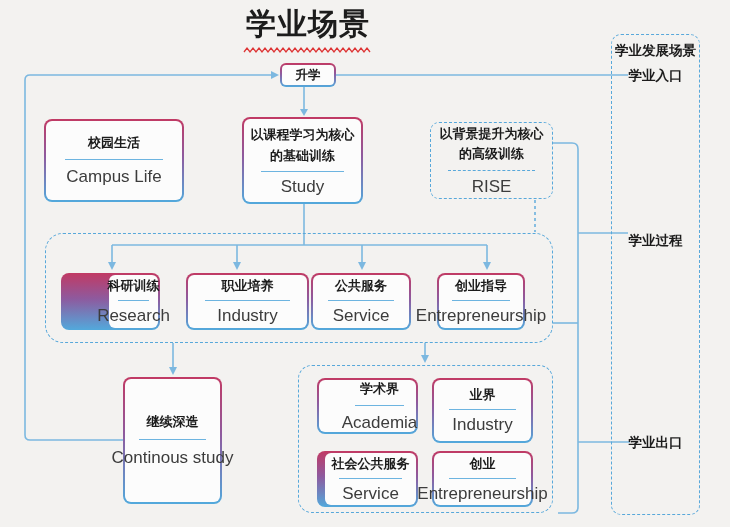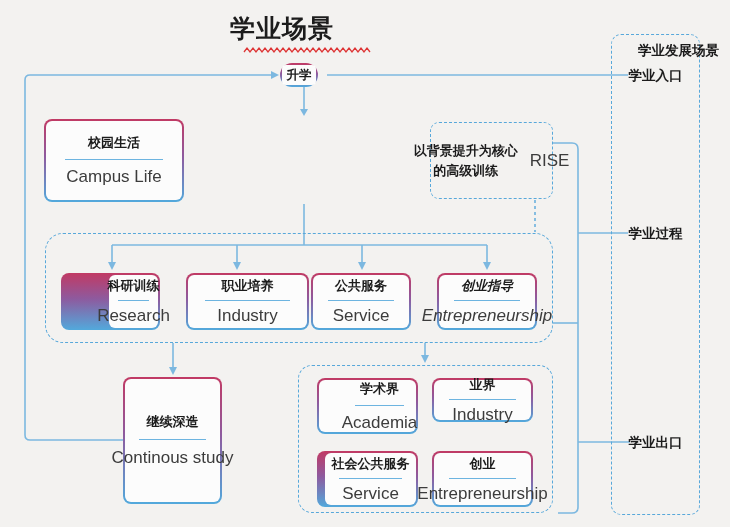--- a/index.html
+++ b/index.html
@@ -17,22 +17,23 @@
     font-family:"Liberation Sans","DejaVu Sans",sans-serif;
     background:#e9e9e9;
   }
   .canvas{
     position:relative;
     width:730px;height:527px;
     background:var(--background,#f3f2f0);
     overflow:hidden;
   }
   .title{
-    position:absolute;left:230px;top:12px;width:156px;
-    font-size:25px;font-weight:700;color:var(--text,#1c1c1c);
+    position:absolute;left:230px;top:4px;width:156px;
+    text-align:center;
+    font-size:30px;font-weight:700;color:var(--text,#1c1c1c);
     letter-spacing:1px;
   }
   .squiggle{position:absolute;left:243px;top:46px;}
   svg.wires{position:absolute;left:0;top:0;z-index:1;}
   
   .gbox{
     position:absolute;z-index:3;
     background:linear-gradient(180deg,var(--accent-top,#c13a64) 0%,#8e5a9e 45%,var(--accent-bottom,#52a9dc) 100%);
     border-radius:8px;padding:2px;
     box-sizing:border-box;
@@ -46,21 +47,21 @@
   .zh{font-size:13px;font-weight:700;color:var(--text,#1c1c1c);white-space:nowrap;}
   .zh2line{font-size:13px;font-weight:700;color:var(--text,#1c1c1c);line-height:21px;text-align:center;white-space:nowrap;}
   .en{font-size:17px;color:var(--en-text,#3c3c3c);white-space:nowrap;}
   .sep{width:76%;height:0;border-top:1.5px solid #6db4e0;}
   .sep-dash{width:72%;height:0;border-top:1.5px dashed var(--dashed-line,#58a8da);}
   
   .dbox{
     position:absolute;z-index:3;
     border:1.5px dashed var(--dashed-line,#58a8da);
     border-radius:9px;background:transparent;
-    display:flex;flex-direction:row;align-items:center;justify-content:center;
+    display:flex;flex-direction:column;align-items:center;justify-content:center;
     gap:6px;box-sizing:border-box;
   }
   
   .dgroup{
     position:absolute;z-index:2;
     border:1.5px dashed var(--dashed-line,#58a8da);
     background:transparent;box-sizing:border-box;
   }
   .side-label{
     position:absolute;z-index:3;width:89px;text-align:center;
@@ -110,34 +111,44 @@
       <polygon points="169,367 177,367 173,375"></polygon>
       <polygon points="421,355 429,355 425,363"></polygon>
     </g>
   </svg>
 
   <div class="title">学业场景</div>
   <svg class="squiggle" width="132" height="8">
     <path d="M1,6 l3,-4 l3,4 l3,-4 l3,4 l3,-4 l3,4 l3,-4 l3,4 l3,-4 l3,4 l3,-4 l3,4 l3,-4 l3,4 l3,-4 l3,4 l3,-4 l3,4 l3,-4 l3,4 l3,-4 l3,4 l3,-4 l3,4 l3,-4 l3,4 l3,-4 l3,4 l3,-4 l3,4 l3,-4 l3,4 l3,-4 l3,4 l3,-4 l3,4 l3,-4 l3,4 l3,-4 l3,4 l3,-4 l3,4" stroke="#dd3636" stroke-width="1.3" fill="none"></path>
   </svg>
 
-  <div class="gbox" style="left:280px;top:63px;width:38px;height:24px;border-radius:12px;">
+  <div class="gbox" style="left:280px;top:63px;width:56px;height:24px;border-radius:6px;">
     <div class="gbox-in" style="border-radius:4px;gap:0;">
       <div class="small-node-text">升学</div>
     </div>
   </div>
 
   <div class="gbox" style="left:44px;top:119px;width:140px;height:83px;">
     <div class="gbox-in">
       <div class="zh">校园生活</div>
       <div class="sep"></div>
       <div class="en">Campus Life</div>
     </div>
   </div>
 
+  <div class="gbox" style="left:242px;top:117px;width:121px;height:87px;">
+    <div class="gbox-in" style="gap:5px;">
+      <div class="zh2line">
+        <div>以课程学习为核心</div>
+        <div>的基础训练</div>
+      </div>
+      <div class="sep"></div>
+      <div class="en">Study</div>
+    </div>
+  </div>
 
   <div class="dbox" style="left:430px;top:122px;width:123px;height:77px;">
     <div class="zh2line" style="line-height:20px;">
       <div>以背景提升为核心</div>
       <div>的高级训练</div>
     </div>
     <div class="sep-dash"></div>
     <div class="en">RISE</div>
   </div>
 
@@ -157,21 +168,21 @@
       <div class="en">Industry</div>
     </div>
   </div>
   <div class="gbox" style="left:311px;top:273px;width:100px;height:57px;">
     <div class="gbox-in" style="gap:5px;">
       <div class="zh">公共服务</div>
       <div class="sep"></div>
       <div class="en">Service</div>
     </div>
   </div>
-  <div class="gbox" style="left:437px;top:273px;width:100px;height:57px;font-style:italic;">
+  <div class="gbox" style="left:437px;top:273px;width:88px;height:57px;">
     <div class="gbox-in" style="gap:5px;">
       <div class="zh">创业指导</div>
       <div class="sep"></div>
       <div class="en">Entrepreneurship</div>
     </div>
   </div>
 
   <div class="gbox" style="left:123px;top:377px;width:99px;height:127px;">
     <div class="gbox-in" style="gap:8px;">
       <div class="zh">继续深造</div>
@@ -182,21 +193,21 @@
 
   <div class="dgroup" style="left:298px;top:365px;width:255px;height:148px;border-radius:14px;"></div>
 
   <div class="gbox" style="left:317px;top:378px;width:101px;height:56px;">
     <div class="gbox-in" style="padding-left:28px;">
       <div class="zh">学术界</div>
       <div class="sep"></div>
       <div class="en">Academia</div>
     </div>
   </div>
-  <div class="gbox" style="left:432px;top:378px;width:101px;height:44px;">
+  <div class="gbox" style="left:432px;top:378px;width:101px;height:65px;">
     <div class="gbox-in" style="gap:5px;">
       <div class="zh">业界</div>
       <div class="sep"></div>
       <div class="en">Industry</div>
     </div>
   </div>
   <div class="gbox" style="left:317px;top:451px;width:101px;height:56px;padding-left:8px;">
     <div class="gbox-in" style="gap:5px;">
       <div class="zh">社会公共服务</div>
       <div class="sep"></div>
@@ -205,18 +216,18 @@
   </div>
   <div class="gbox" style="left:432px;top:451px;width:101px;height:56px;">
     <div class="gbox-in" style="gap:5px;">
       <div class="zh">创业</div>
       <div class="sep"></div>
       <div class="en">Entrepreneurship</div>
     </div>
   </div>
 
   <div class="dgroup" style="left:611px;top:34px;width:89px;height:481px;border-radius:10px;"></div>
-  <div class="side-label" style="left:611px;top:42px;margin-left:23px;">学业发展场景</div>
+  <div class="side-label" style="left:611px;top:42px;">学业发展场景</div>
   <div class="side-label" style="left:611px;top:67px;font-family:Liberation Mono, monospace;">学业入口</div>
-  <div class="side-label" style="left:611px;top:225px;">学业过程</div>
+  <div class="side-label" style="left:611px;top:232px;">学业过程</div>
   <div class="side-label" style="left:611px;top:434px;">学业出口</div>
 
 </div>
 
 </body></html>

